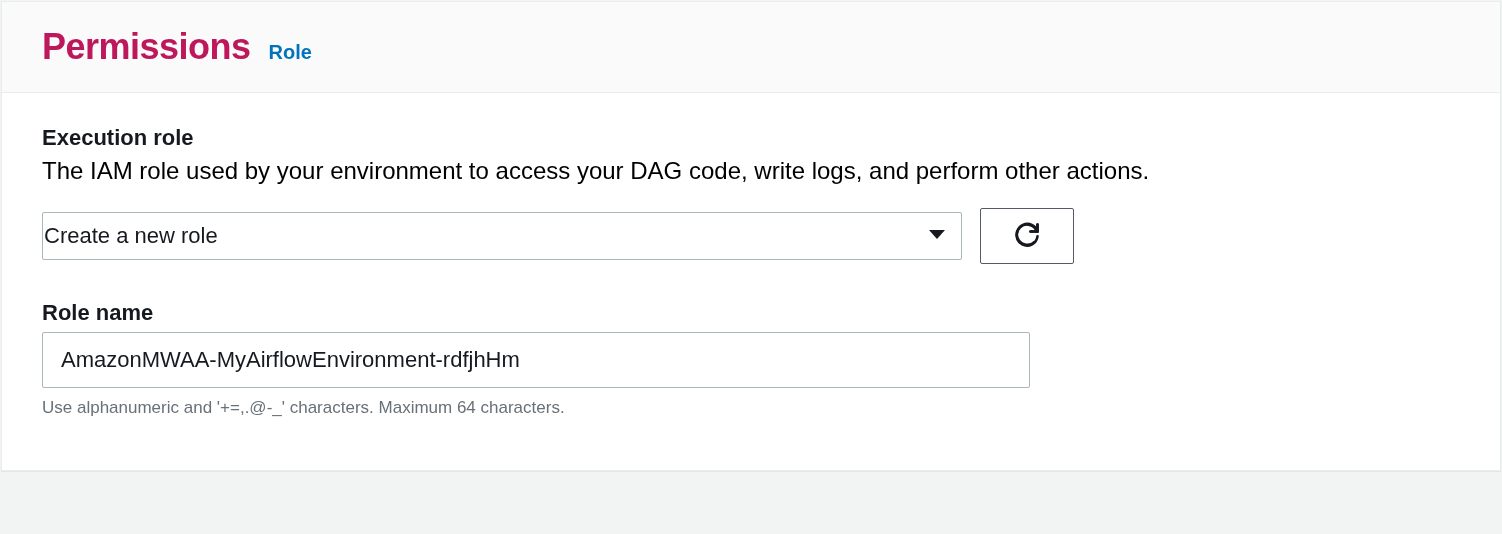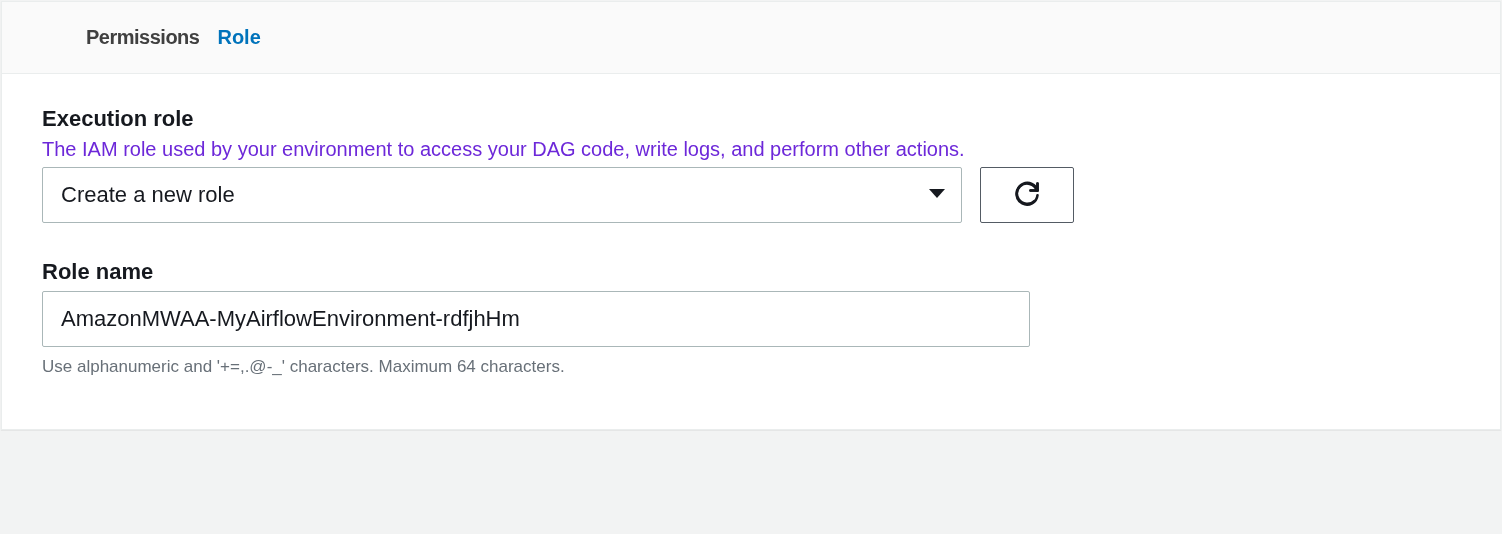--- a/index.html
+++ b/index.html
@@ -19,25 +19,24 @@
     }
     .panel-header {
       padding: 24px 40px 24px 40px;
       background: #fafafa;
       border-bottom: 1px solid #eaeded;
       display: flex;
       align-items: baseline;
       gap: 18px;
     }
     .panel-title {
-      font-size: 20px;
+      font-size: 36px;
       font-weight: 700;
-      color: #404040;
+      color: #be185d;
       letter-spacing: -0.5px;
-      margin-left: 44px;
     }
     .info-link {
       font-size: 20px;
       font-weight: 700;
       color: #0073bb;
       cursor: pointer;
       text-decoration: none;
     }
     .panel-body {
       padding: 32px 40px 36px 40px;
@@ -48,45 +47,45 @@
     .field-group:last-child {
       margin-bottom: 16px;
     }
     .field-label {
       font-size: 22px;
       font-weight: 700;
       color: #16191f;
       margin-bottom: 6px;
     }
     .field-description {
-      font-size: 20px;
-      color: #6d28d9;
-      margin-bottom: 6px;
+      font-size: 24px;
+      color: #000000;
+      margin-bottom: 23px;
     }
     .field-hint {
       font-size: 17px;
       color: #687078;
       margin-top: 10px;
     }
     .select-row {
       display: flex;
       align-items: center;
       gap: 18px;
     }
     .select-wrap {
       position: relative;
       width: 920px;
     }
     .select-box {
       width: 100%;
-      height: 56px;
+      height: 48px;
       border: 1px solid #aab7b8;
       border-radius: 2px;
       background: #ffffff;
-      padding: 0 44px 0 18px;
+      padding: 0 44px 0 1px;
       font-size: 22px;
       color: #16191f;
       display: flex;
       align-items: center;
       cursor: pointer;
     }
     .caret-icon {
       position: absolute;
       right: 16px;
       top: 50%;

